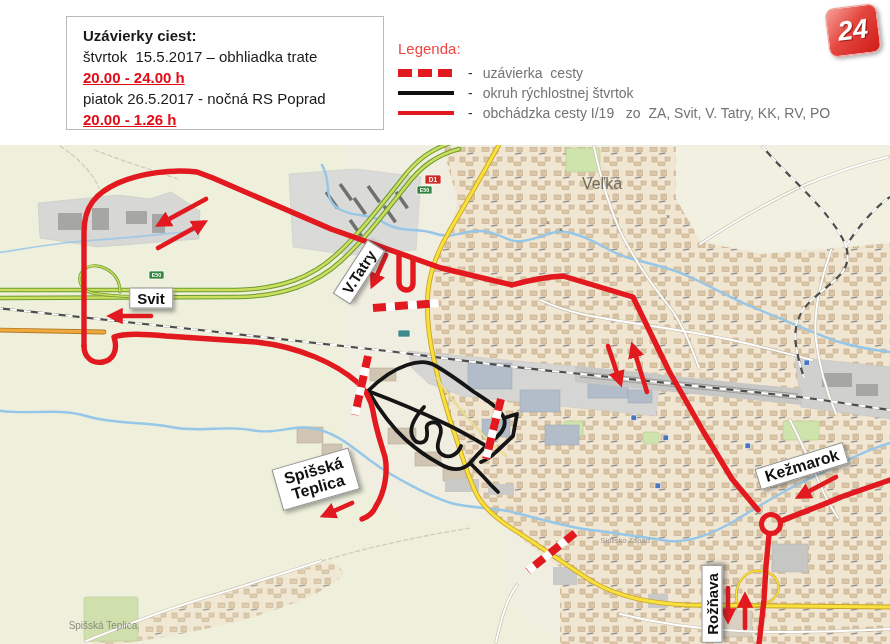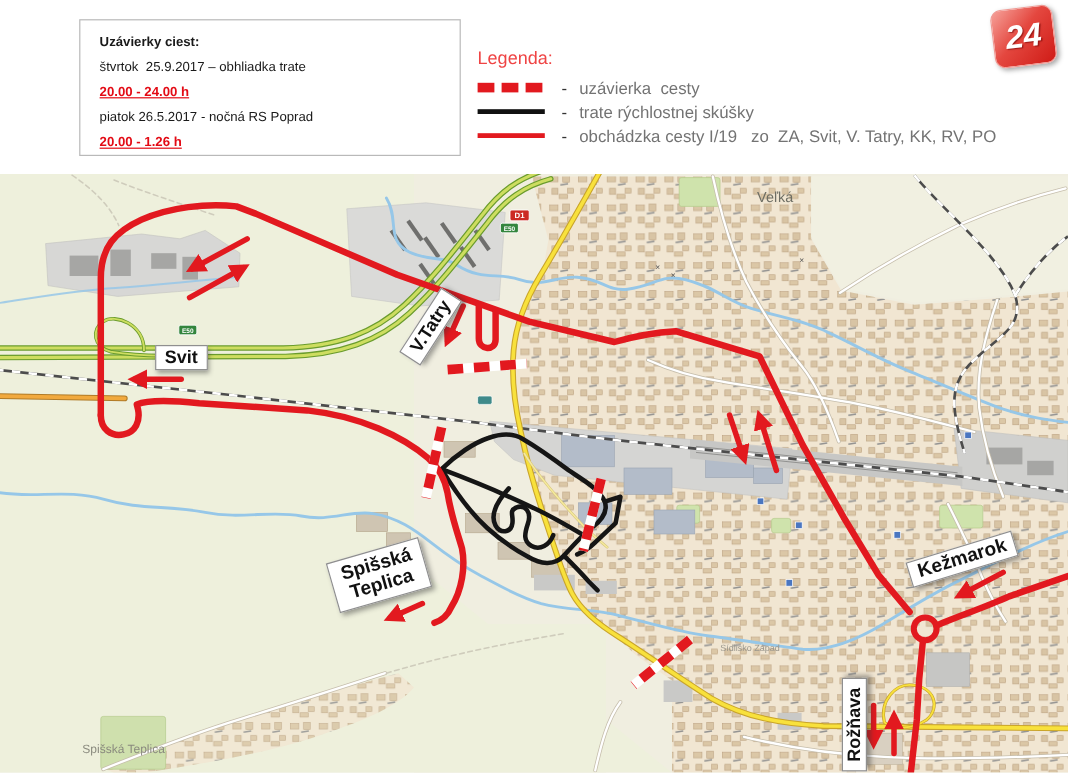--- a/index.html
+++ b/index.html
@@ -2,21 +2,21 @@
 <html><head>
 <meta charset="utf-8">
 <style>
   html,body{margin:0;padding:0;background:#ffffff;}
   .screen{position:relative;width:890px;height:644px;background:#ffffff;overflow:hidden;
           font-family:"Liberation Sans", sans-serif;}
   
   .header{position:absolute;left:0;top:0;width:890px;height:145px;background:#ffffff;}
   .info-box{position:absolute;left:66px;top:16px;width:318px;height:114px;
             border:1px solid #b9b9b9;box-sizing:border-box;padding:8px 0 0 16px;}
-  .ib-line{font-size:11px;line-height:21px;color:#1a1a1a;white-space:pre;}
+  .ib-line{font-size:15px;line-height:21px;color:#1a1a1a;white-space:pre;}
   .ib-title{font-weight:bold;}
   .ib-red{color:#e30b15;font-weight:bold;text-decoration:underline;}
   .legend{position:absolute;left:398px;top:40px;}
   .lg-title{font-size:15px;color:#ef4444;margin-bottom:6px;}
   .lg-row{display:flex;align-items:center;height:20px;}
   .lg-swatch{width:56px;display:flex;align-items:center;}
   .lg-dash{width:14px;height:8px;background:#e2191f;margin-right:6px;}
   .lg-black{width:56px;height:3.5px;background:#111;}
   .lg-redline{width:56px;height:4.5px;background:#e2191f;}
   .lg-sep{margin:0 10px 0 14px;color:#333;font-size:14px;}
@@ -37,21 +37,21 @@
   .mapname{position:absolute;color:#6e6e64;white-space:nowrap;}
 </style>
 </head>
 <body>
 
 <div class="screen">
 
   <div class="header">
     <div class="info-box">
       <div class="ib-line ib-title">Uzávierky ciest:</div>
-      <div class="ib-line">štvrtok  25.9.2017 – obhliadka trate</div>
+      <div class="ib-line">štvrtok  15.5.2017 – obhliadka trate</div>
       <div class="ib-line ib-red">20.00 - 24.00 h</div>
       <div class="ib-line">piatok 26.5.2017 - nočná RS Poprad</div>
       <div class="ib-line ib-red">20.00 - 1.26 h</div>
     </div>
 
     <div class="legend">
       <div class="lg-title">Legenda:</div>
       <div class="lg-row">
         <span class="lg-swatch">
           <span class="lg-dash"></span>
@@ -59,21 +59,21 @@
             <span class="lg-dash" style="margin-right:0"></span>
         </span>
         <span class="lg-sep">-</span>
         <span class="lg-label">uzávierka  cesty</span>
       </div>
       <div class="lg-row">
         <span class="lg-swatch">
             <span class="lg-black"></span>
           </span>
         <span class="lg-sep">-</span>
-        <span class="lg-label">trate rýchlostnej skúšky</span>
+        <span class="lg-label">okruh rýchlostnej štvrtok</span>
       </div>
       <div class="lg-row">
         <span class="lg-swatch">
             <span class="lg-redline"></span>
           </span>
         <span class="lg-sep">-</span>
         <span class="lg-label">obchádzka cesty I/19   zo  ZA, Svit, V. Tatry, KK, RV, PO</span>
       </div>
     </div>
 
@@ -313,17 +313,17 @@
 
     <div class="sign" style="left:127px;top:153px;transform:translate(-50%,-50%);margin-left:24px;">Svit</div>
     <div class="sign" style="left:359px;top:127px;transform:translate(-50%,-50%) rotate(-57deg);">V.Tatry</div>
     <div class="sign sign2" style="left:316px;top:334px;transform:translate(-50%,-50%) rotate(-16deg);font-size:16px;">
       <div>Spišská</div>
       <div>Teplica</div>
     </div>
     <div class="sign" style="left:802px;top:321px;transform:translate(-50%,-50%) rotate(-17deg);font-size:16px;">Kežmarok</div>
     <div class="sign" style="left:712px;top:459px;transform:translate(-50%,-50%) rotate(-90deg);">Rožňava</div>
 
-    <div class="mapname" style="left:602px;top:19px;transform:translate(-50%,-50%);font-size:12px;margin-left:44px;">Veľká</div>
+    <div class="mapname" style="left:602px;top:39px;transform:translate(-50%,-50%);font-size:16px;">Veľká</div>
     <div class="mapname" style="left:103px;top:480px;transform:translate(-50%,-50%);font-size:10px;color:#8a8a7e;">Spišská Teplica</div>
     <div class="mapname" style="left:625px;top:395px;transform:translate(-50%,-50%);font-size:7.5px;color:#9a968c;">Sídlisko Západ</div>
   </div>
 </div>
 
 </body></html>

